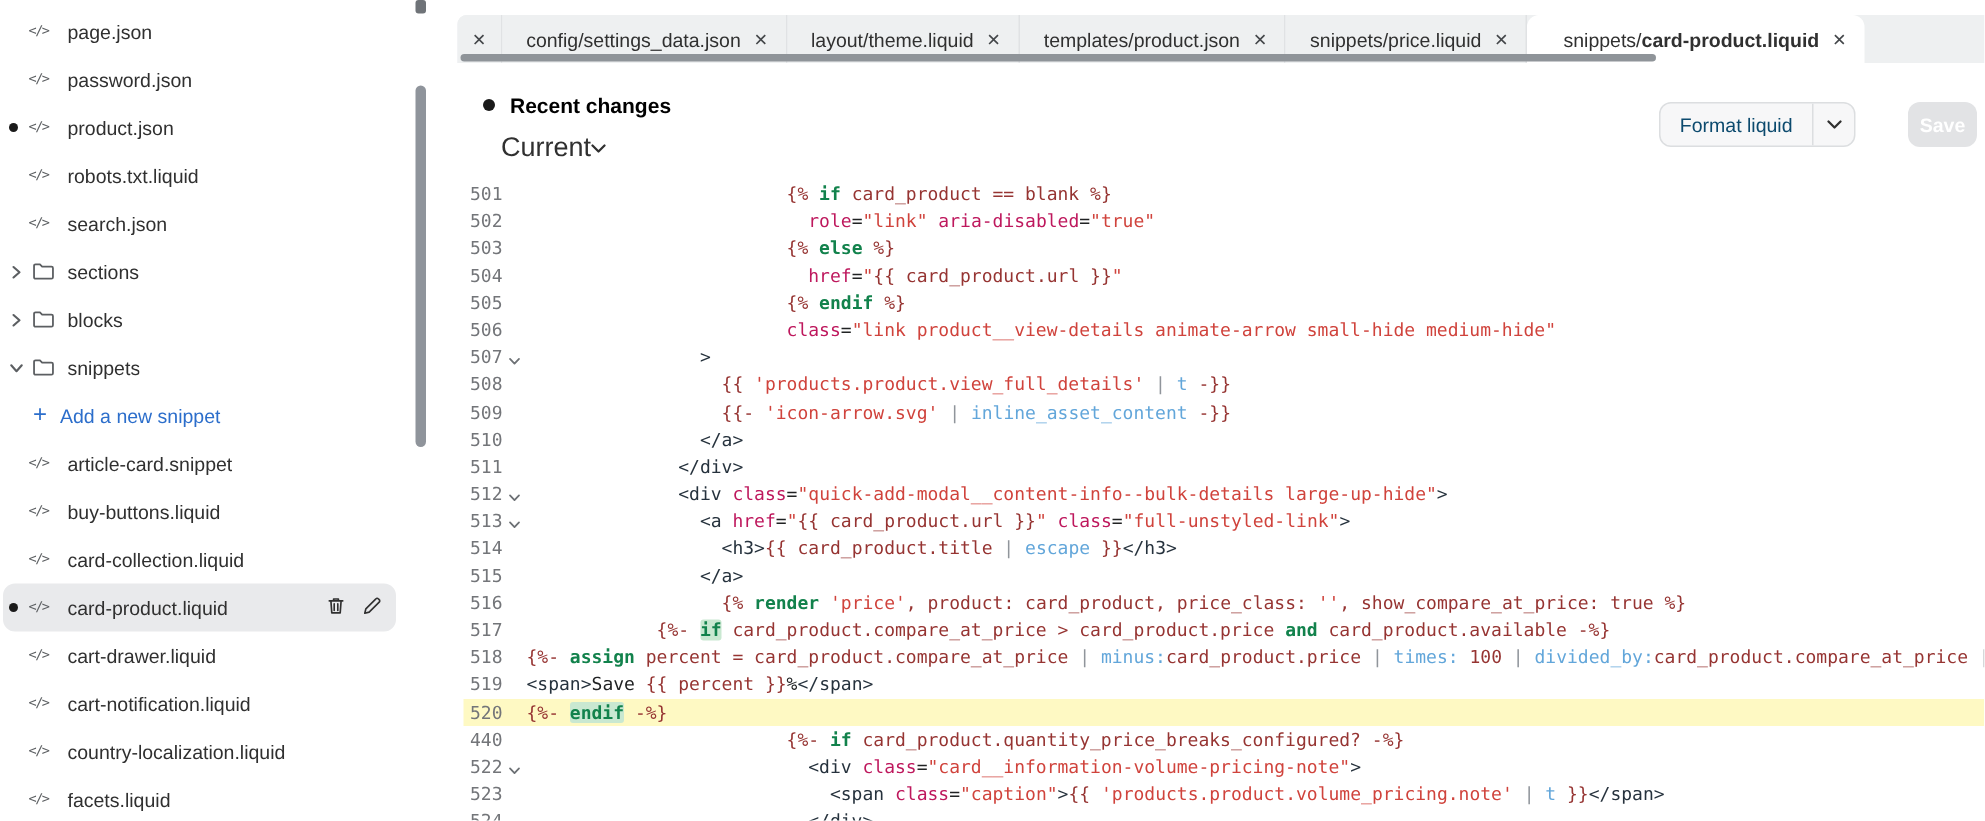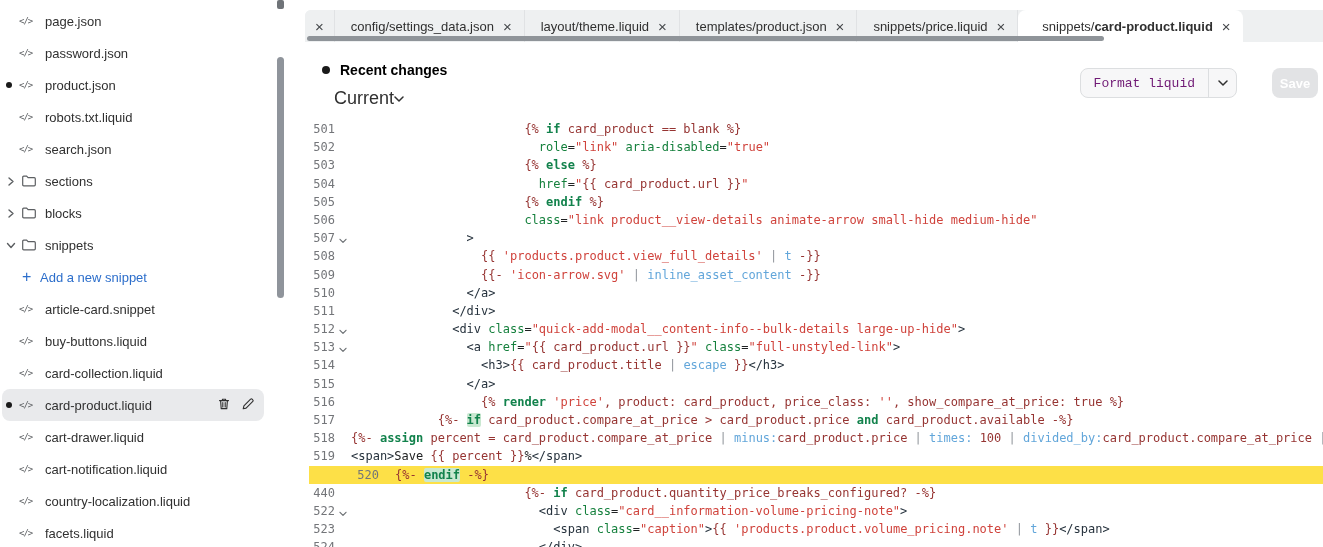--- a/index.html
+++ b/index.html
@@ -49,39 +49,39 @@
   
   .toolbar { height:74px; position:relative; background:#fff; }
   .recent { position:absolute; left:17px; top:20px; display:flex; align-items:center; gap:10px;
             font-size:14px; font-weight:600; color:#000000; }
   .recent .dot { width:8px; height:8px; border-radius:50%; background:#1a1a1a; }
   .current { position:absolute; left:29px; top:46px; display:flex; align-items:center; gap:0;
              font-size:18px; color:#303030; background:none; border:none; padding:0; cursor:pointer;
              font-family:"Liberation Sans", sans-serif; }
   .format { position:absolute; right:86px; top:26px; height:30px; display:flex;
             border:1px solid #dcdee0; border-radius:8px; background:#f7f7f8; overflow:hidden; }
-  .format-main { padding:0 13px; font-size:13px; color:#701a75; background:transparent; border:none;
-                 font-family:Liberation Mono, monospace; cursor:default; }
+  .format-main { padding:0 13px; font-size:13px; color:#0c4a6e; background:transparent; border:none;
+                 font-family:Liberation Sans, sans-serif; cursor:default; }
   .format-caret { width:28px; border:none; border-left:1px solid #dcdee0; background:transparent;
                   display:flex; align-items:center; justify-content:center; cursor:pointer; }
   .save { position:absolute; right:5px; top:26px; height:30px; width:46px; background:#e2e3e5;
           color:#fff; font-weight:600; font-size:13px; border:none; border-radius:8px;
           font-family:"Liberation Sans", sans-serif; cursor:default; }
 
   
   .code { font-family:"DejaVu Sans Mono", monospace; font-size:12px; line-height:18.2px;
           padding-left:4px; padding-top:4px; overflow:hidden; height:435px; }
   .cl { display:flex; height:18.2px; overflow:hidden; white-space:pre; }
-  .cl-active { background:#fde047;padding-left:44px; }
+  .cl-active { background:#fef9c3; }
   .ln { width:26px; flex:none; text-align:right; color:#737579; }
   .fold { width:16px; flex:none; display:inline-flex; align-items:flex-end; justify-content:center; padding-bottom:3px; }
   .lc { flex:1; white-space:pre; color:#202223; }
   .tk-d { color:#963432; }
   .tk-s { color:#d0433c; }
-  .tk-a { color:#15803d; }
+  .tk-a { color:#be185d; }
   .tk-f { color:#62a6da; }
   .tk-k { color:#12824c; font-weight:600; }
   .tk-kh { color:#12824c; font-weight:600; background:#c9e8d1; border-radius:2px; }
   .tk-t { color:#26323d; }
   .tk-p { color:#90959b; }
   .tk-x { color:#202223; }
 </style>
 </head>
 <body>
 

